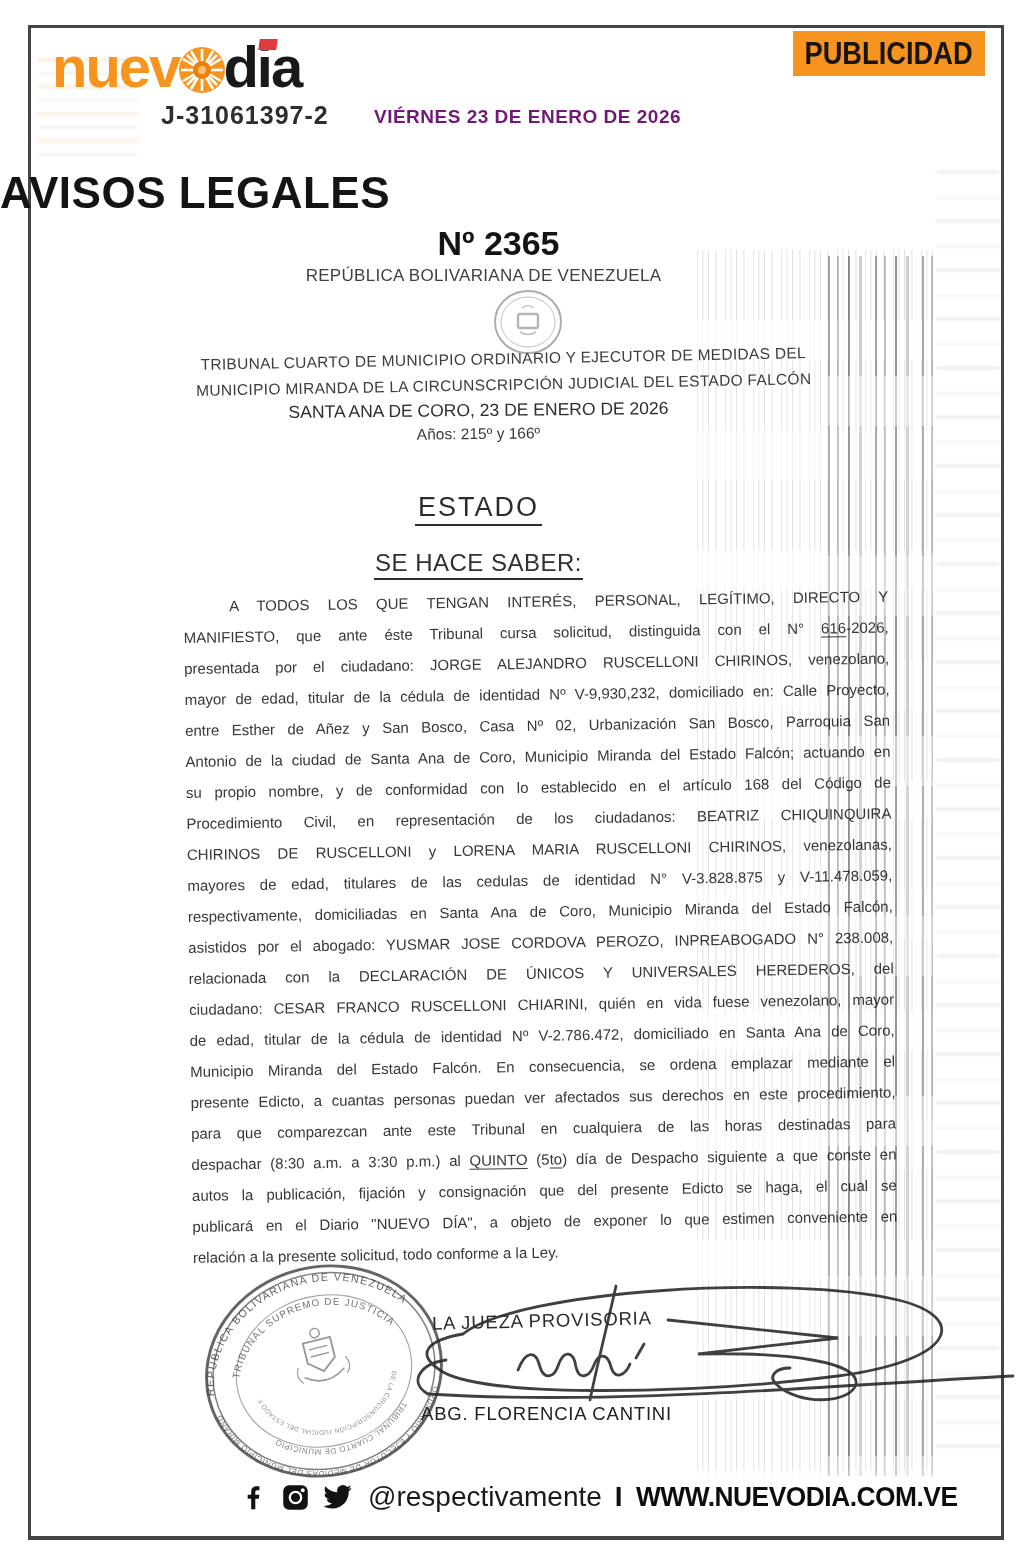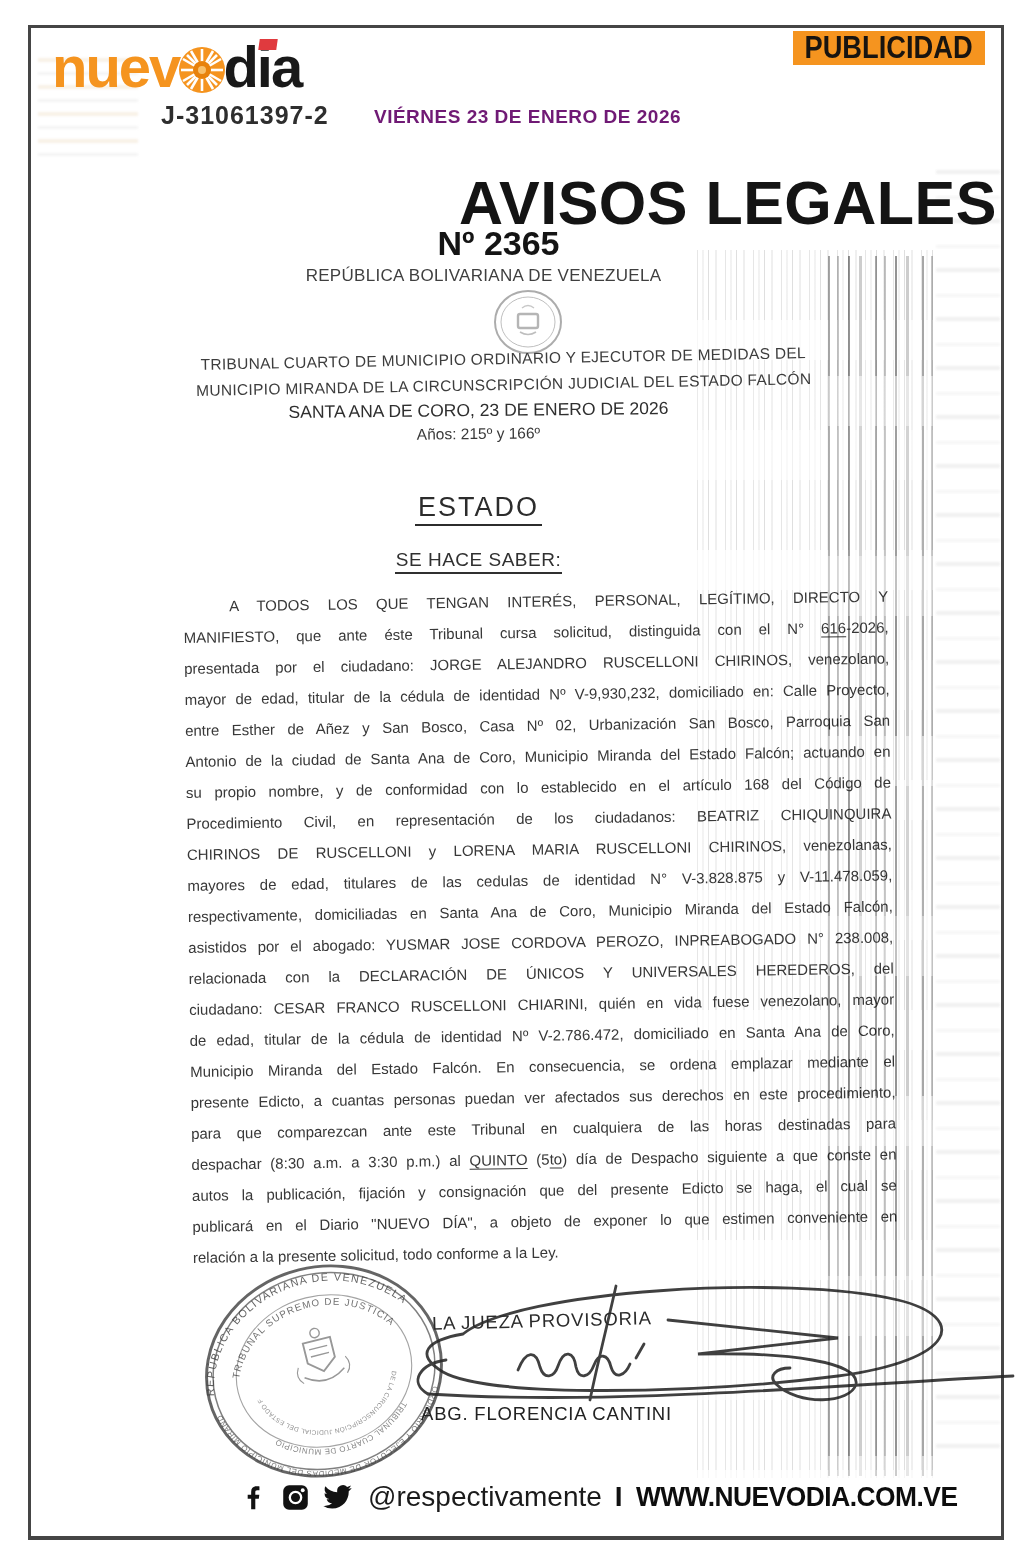--- a/index.html
+++ b/index.html
@@ -28,34 +28,34 @@
   .logo .dia{color:#191919;position:relative;padding-right:4px;}
   .logo .dia .i-accent{
     position:absolute;top:1px;left:36px;width:18px;height:11px;
     background:var(--logo-red);transform:skewX(-8deg);
   }
   .reg-number{
     position:absolute;left:161px;top:101px;font-size:25px;font-weight:600;
     color:#2e2e2e;letter-spacing:1px;
   }
   .publicidad{
-    position:absolute;left:793px;top:31px;width:192px;height:34px;
+    position:absolute;left:793px;top:31px;width:192px;height:45px;
     background:var(--accent-orange);display:flex;align-items:center;justify-content:center;
   }
   .publicidad span{
     font-size:31px;font-weight:800;color:#181410;transform:scaleX(.88);
     letter-spacing:0;white-space:nowrap;
   }
   .date-line{
     position:absolute;left:374px;top:106px;font-size:19px;font-weight:bold;
     color:#701a75;letter-spacing:.5px;
   }
   
-  .title{position:absolute;left:0;right:30px;top:168px;text-align:right;
-    font-size:61px;font-weight:800;color:var(--heading-ink);letter-spacing:.5px;}
+  .title{position:absolute;left:0;right:30px;top:168px;text-align:left;
+    font-size:44px;font-weight:800;color:var(--heading-ink);letter-spacing:.5px;}
   .number{position:absolute;left:0;right:30px;top:224px;text-align:center;
     font-size:34px;font-weight:800;color:var(--heading-ink);}
   .republic{position:absolute;left:0;right:60px;top:266px;text-align:center;
     font-size:17px;color:#3f3f3f;letter-spacing:.3px;}
   .seal-small{position:absolute;left:492px;top:288px;width:72px;height:68px;opacity:.55;}
   .tribunal{
     position:absolute;left:90px;right:110px;top:346px;text-align:center;
     font-size:15.5px;color:#3d3d3d;line-height:26px;letter-spacing:.3px;
     transform:rotate(-1.1deg);
   }
@@ -63,21 +63,21 @@
     font-size:17.5px;color:#2f2f2f;transform:rotate(-.6deg);}
   .years{position:absolute;left:0;right:70px;top:425px;text-align:center;
     font-size:15.5px;color:#3a3a3a;transform:rotate(-.6deg);}
   .edicto{position:absolute;left:0;right:70px;top:492px;text-align:center;}
   .edicto span{
     font-size:27px;color:#2c2c2c;letter-spacing:2px;
     border-bottom:2px solid #2c2c2c;padding:0 3px 2px;
   }
   .sehace{position:absolute;left:0;right:70px;top:549px;text-align:center;}
   .sehace span{
-    font-size:19px;color:#303030;letter-spacing:.5px;
+    font-size:24px;color:#303030;letter-spacing:.5px;
     border-bottom:2px solid #303030;padding:0 1px 2px;
   }
   
   .edict-body{
     position:absolute;left:183px;top:591px;width:705px;
     transform:rotate(-.85deg);transform-origin:0 0;
     font-size:15px;color:var(--ink);
   }
   .edict-body .line{
     line-height:31px;text-align:justify;text-align-last:justify;

